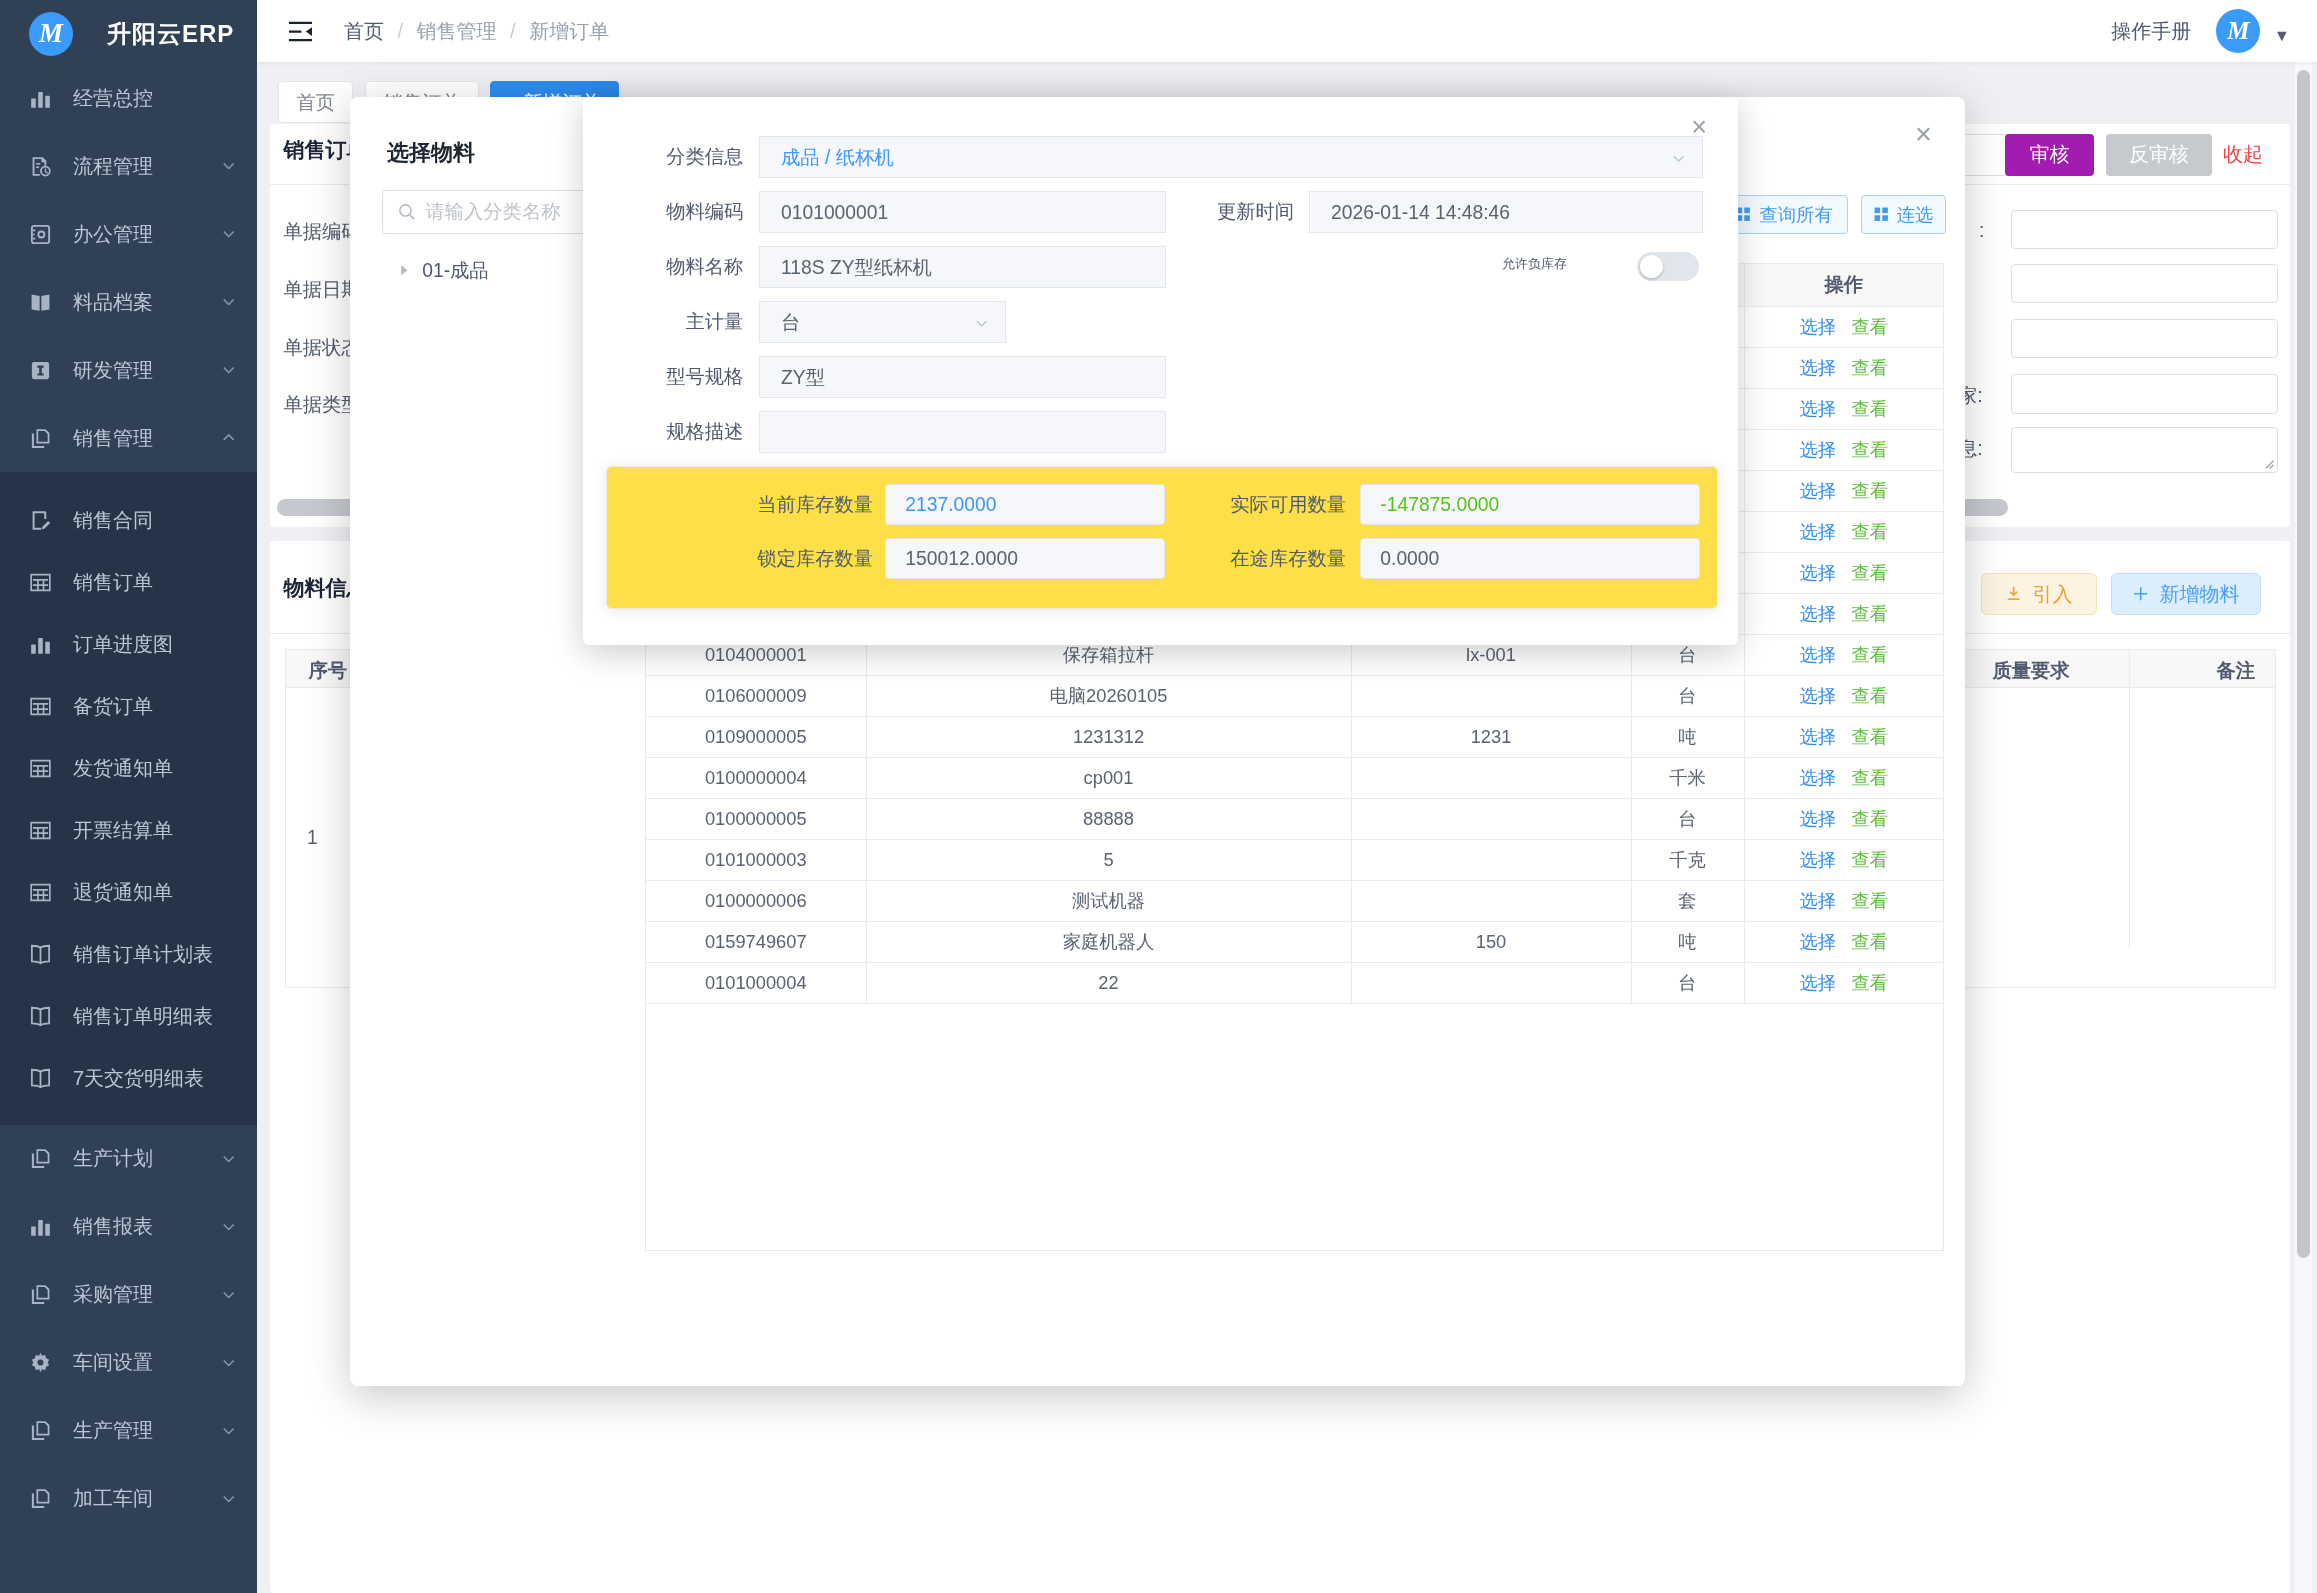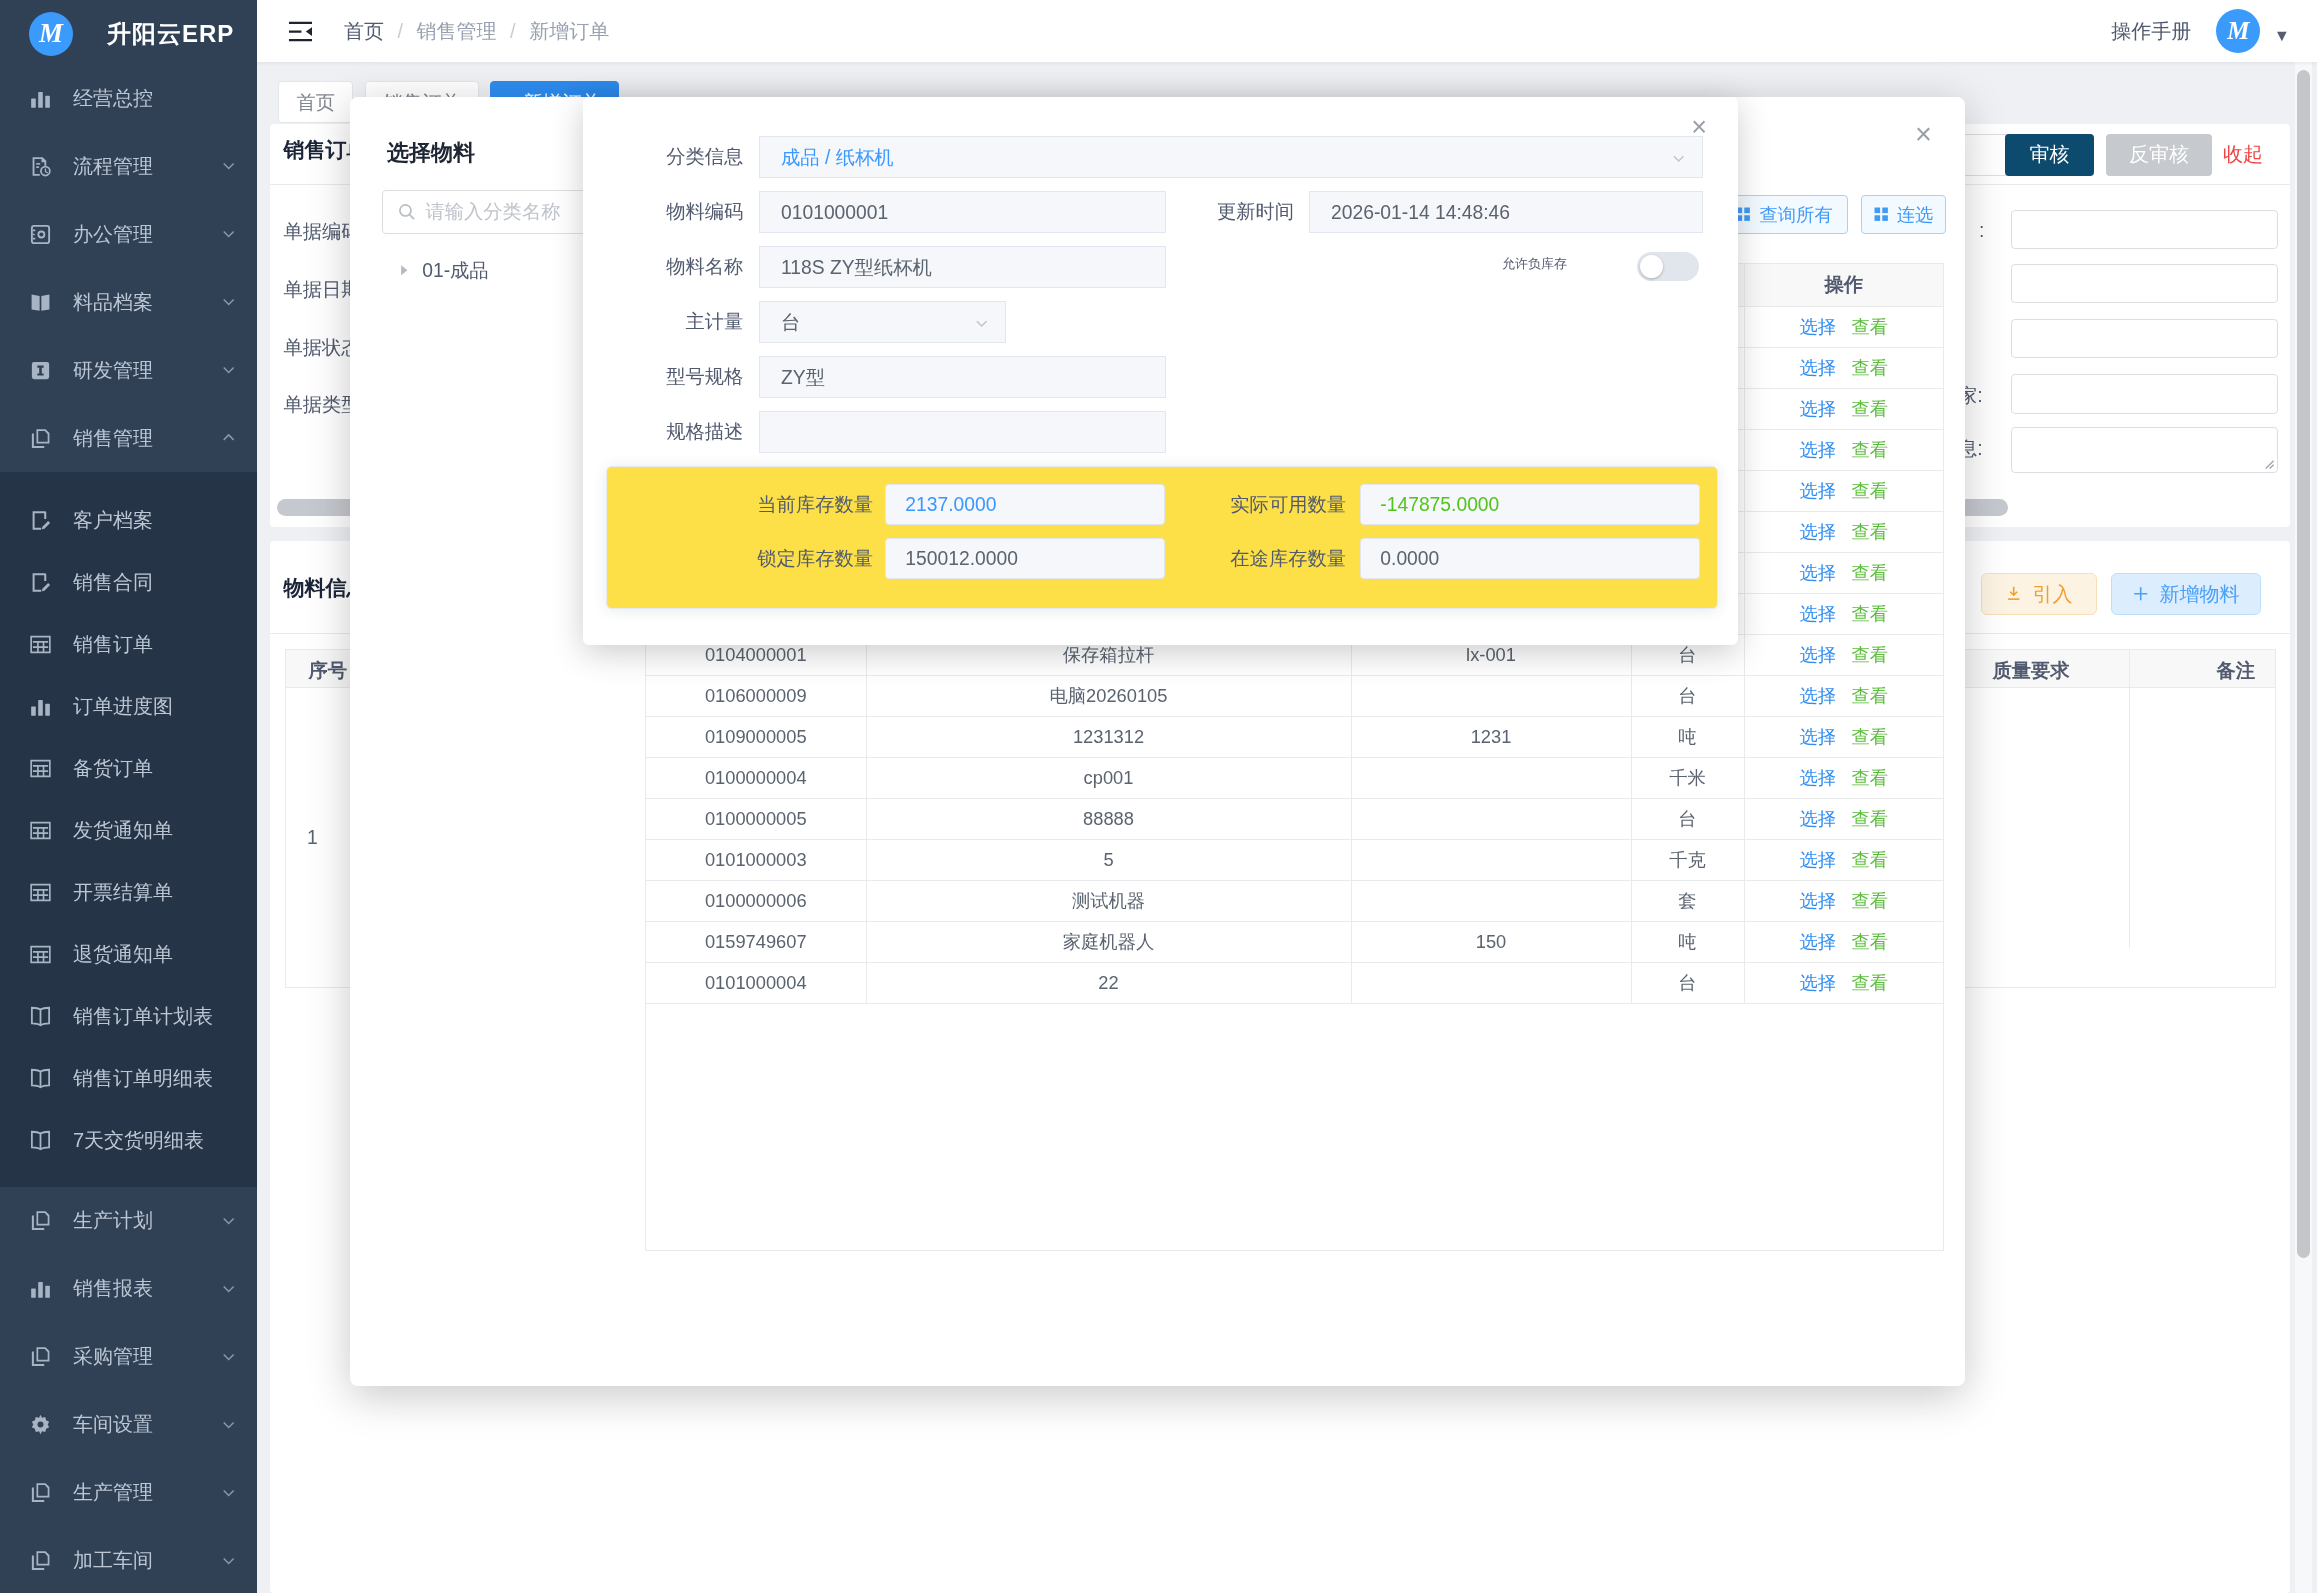--- a/index.html
+++ b/index.html
@@ -48,21 +48,21 @@
 
   
   .card { position:absolute; background:#fff; border-radius:3.9px; z-index:1; }
   .card1 { left:270px; top:124px; width:2020px; height:403px; }
   .card1-title { position:absolute; left:13.5px; top:11.6px; font-size:21px; font-weight:600; color:#1c2538; }
   .card1-divider { position:absolute; left:0; top:60px; width:100%; height:1px; background:#e8eaec; }
   .c1-label { position:absolute; left:13.5px; font-size:19.3px; color:#515a6e; }
   .c1-btn { position:absolute; top:9.7px; height:42px; border-radius:3.9px; font-size:20px; color:#fff;
     display:flex; align-items:center; justify-content:center; cursor:pointer; }
   .btn-sliver { left:1692px; width:54px; background:#fff; border:1px solid #dcdee2; }
-  .btn-audit { left:1735px; width:89px; background:#0c4a6e; }
+  .btn-audit { left:1735px; width:89px; background:#a21caf; }
   .btn-unaudit { left:1836px; width:106px; background:#c6c9cd; }
   .link-collapse { position:absolute; left:1953px; top:17.4px; font-size:20px; color:#ef4444; cursor:pointer; }
   .c1-input { position:absolute; left:1741px; width:267px; height:39px; background:#fff;
     border:1px solid #dcdee2; border-radius:3.9px; }
   .c1-trunc { position:absolute; font-size:19.3px; color:#515a6e; }
   .c1-hscroll { position:absolute; left:6.8px; top:375px; width:1731px; height:17.4px; border-radius:8.7px; background:#c5c8ce; cursor:pointer; }
   .resize-grip { position:absolute; right:2.9px; bottom:2.9px; width:13.5px; height:13.5px; color:#9ca3af; }
 
   .card2 { left:270px; top:541px; width:2020px; height:1052px; }
   .card2-title { position:absolute; left:13.5px; top:33px; font-size:21px; font-weight:600; color:#1c2538; }
@@ -231,29 +231,20 @@
           </span>
         </div>
         <div class="sb-sub">
           <div class="sb-item">
             <span class="sb-ico">
               <svg viewBox="0 0 16 16">
                 <path d="M2.5 1.5h8.5a1 1 0 011 1V7h-1.4V2.9H3.9v10.2h4.6v1.4H2.5z"></path>
                 <path d="M9.3 12.4l4-4 1.4 1.4-4 4-1.7.3z"></path>
               </svg>
             </span>
-            <span class="sb-label">客户档案</span>
-          </div>
-          <div class="sb-item">
-            <span class="sb-ico">
-              <svg viewBox="0 0 16 16">
-                <path d="M2.5 1.5h8.5a1 1 0 011 1V7h-1.4V2.9H3.9v10.2h4.6v1.4H2.5z"></path>
-                <path d="M9.3 12.4l4-4 1.4 1.4-4 4-1.7.3z"></path>
-              </svg>
-            </span>
             <span class="sb-label">销售合同</span>
           </div>
           <div class="sb-item">
             <span class="sb-ico">
               <svg viewBox="0 0 16 16">
                 <path d="M1.5 2.5h13v11h-13zM2.7 6.2h10.6M2.7 9.8h10.6M6.2 6.2v7.1M10.1 6.2v7.1" fill="none" stroke="currentColor" stroke-width="1.15"></path>
               </svg>
             </span>
             <span class="sb-label">销售订单</span>
           </div>

